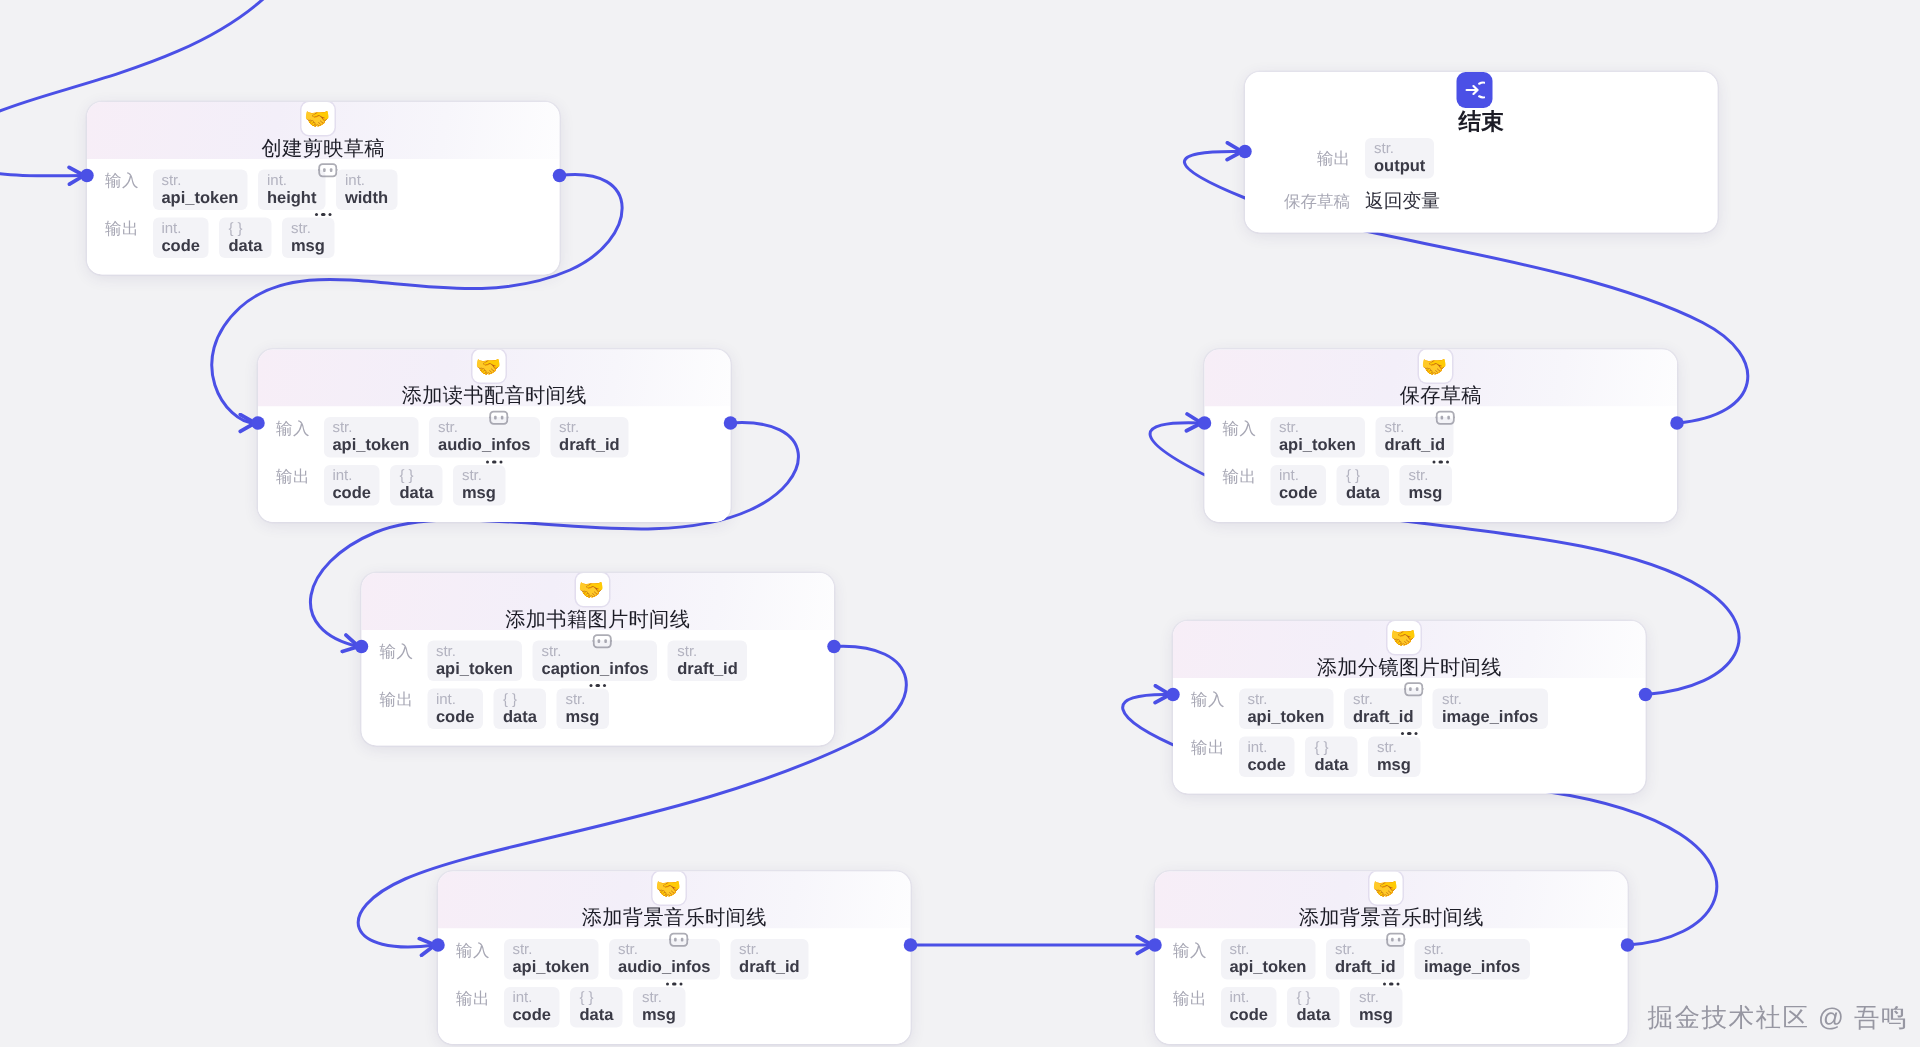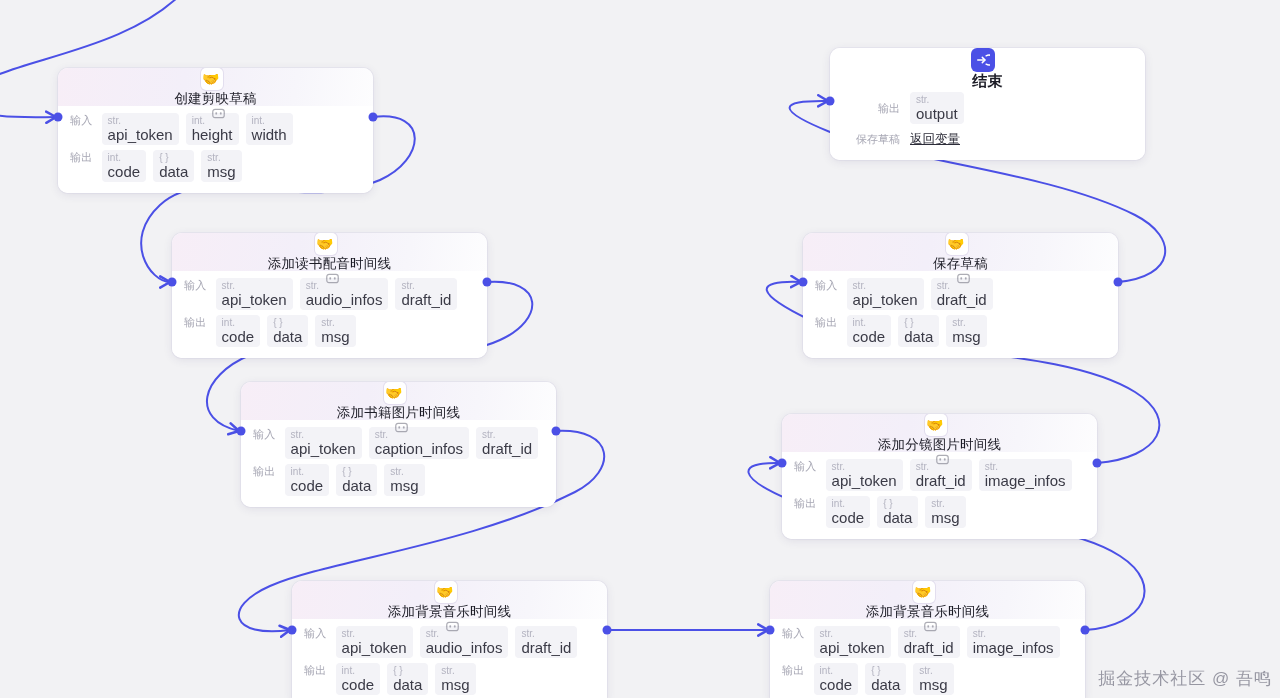--- a/index.html
+++ b/index.html
@@ -130,22 +130,22 @@
   }
   .chip:last-child { margin-right: 0; }
   .chip .ty {
     color: #b3b3c0;
     font-size: 10px;
     margin-right: 3px;
     font-family: "Liberation Sans", sans-serif;
   }
   .chip .nm {
     color: #3a3a46;
-    font-size: 15px;
-    font-weight: 400;
+    font-size: 11px;
+    font-weight: 700;
   }
   
   .end-node .node-header {
     background: #ffffff;
     height: 44px;
     padding: 0 14px;
   }
   .end-icon {
     width: 24px;
     height: 24px;
@@ -169,21 +169,20 @@
     font-size: 11px;
     color: #a7a7b4;
     width: 56px;
     text-align: right;
     margin-right: 10px;
     flex: none;
   }
   .end-val {
     font-size: 12.5px;
     color: #2c2c38;
-    text-decoration: underline;
   }
   .port {
     position: absolute;
     width: 9px;
     height: 9px;
     border-radius: 50%;
     background: #4b50e6;
     z-index: 4;
     transform: translate(-50%, -50%);
   }

